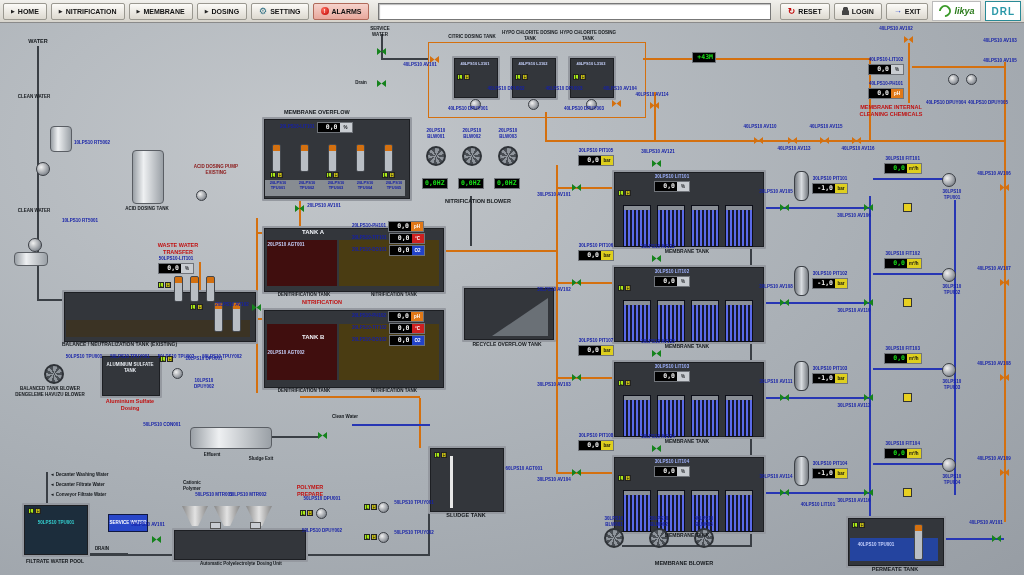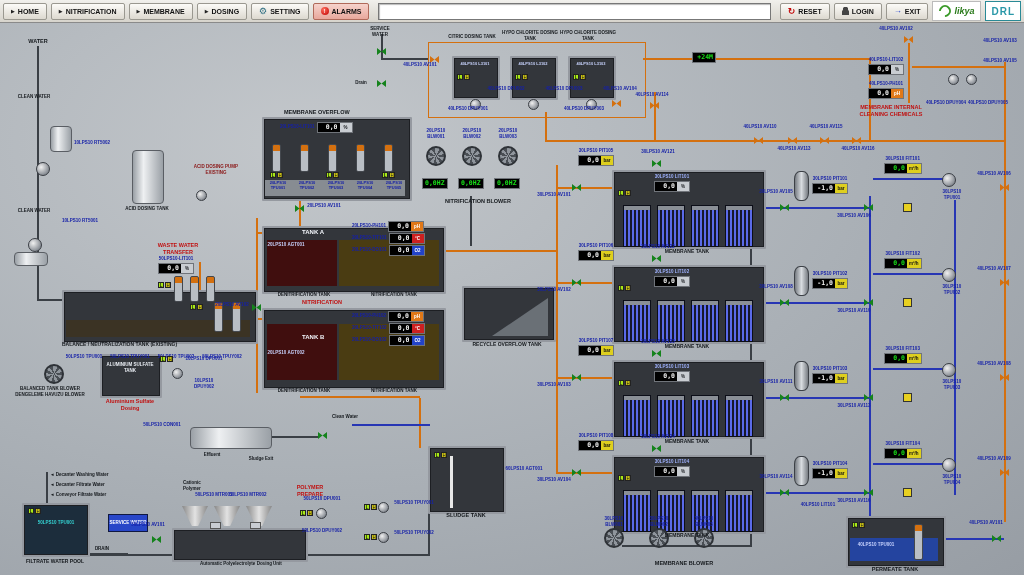--- a/index.html
+++ b/index.html
@@ -387,21 +387,21 @@
     <div class="tag" style="left:484px;top:86px;width:44px">40LPS10 DPU002</div>
     <div class="tag" style="left:542px;top:86px;width:44px">40LPS10 DPU003</div>
     <div class="tag" style="left:446px;top:106px;width:44px">40LPS10 DPUY001</div>
     <div class="tag" style="left:562px;top:106px;width:44px">40LPS10 DPUY003</div>
     <div class="tag" style="left:598px;top:86px;width:44px">40LPS10 AV104</div>
     <div class="valve vo" style="left:612px;top:100px"></div>
     <div class="valve vo" style="left:430px;top:56px"></div>
     <div class="tag" style="left:398px;top:62px;width:44px">40LPS10 AV101</div>
     <div class="vdisp" style="left:692px;top:52px">
         <span class="drow">
-          <span class="dv g">+24M</span>
+          <span class="dv g">+43M</span>
         </span>
       </div>
     <div class="tag" style="left:630px;top:92px;width:44px">40LPS10 AV114</div>
     <div class="valve vo" style="left:650px;top:102px"></div>
 
     <div class="valve vo" style="left:904px;top:36px"></div>
     <div class="tag" style="left:874px;top:26px;width:44px">40LPS10 AV102</div>
     <div class="vdisp" style="left:868px;top:58px">
       <span class="dtag">40LPS10-LIT102</span>
       <span class="drow">

